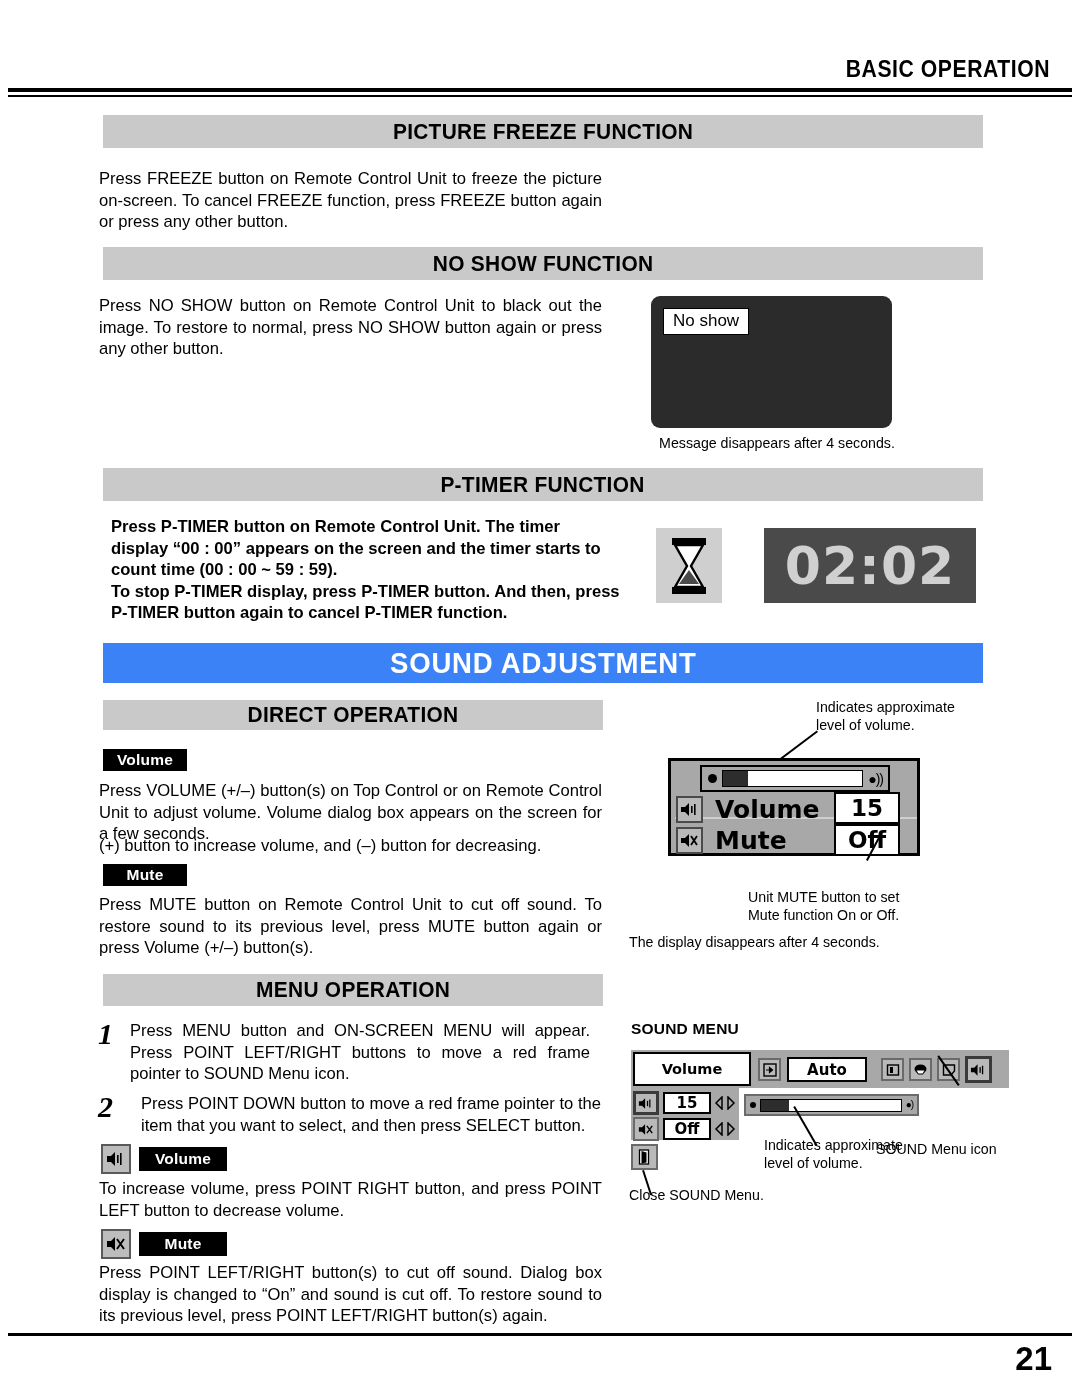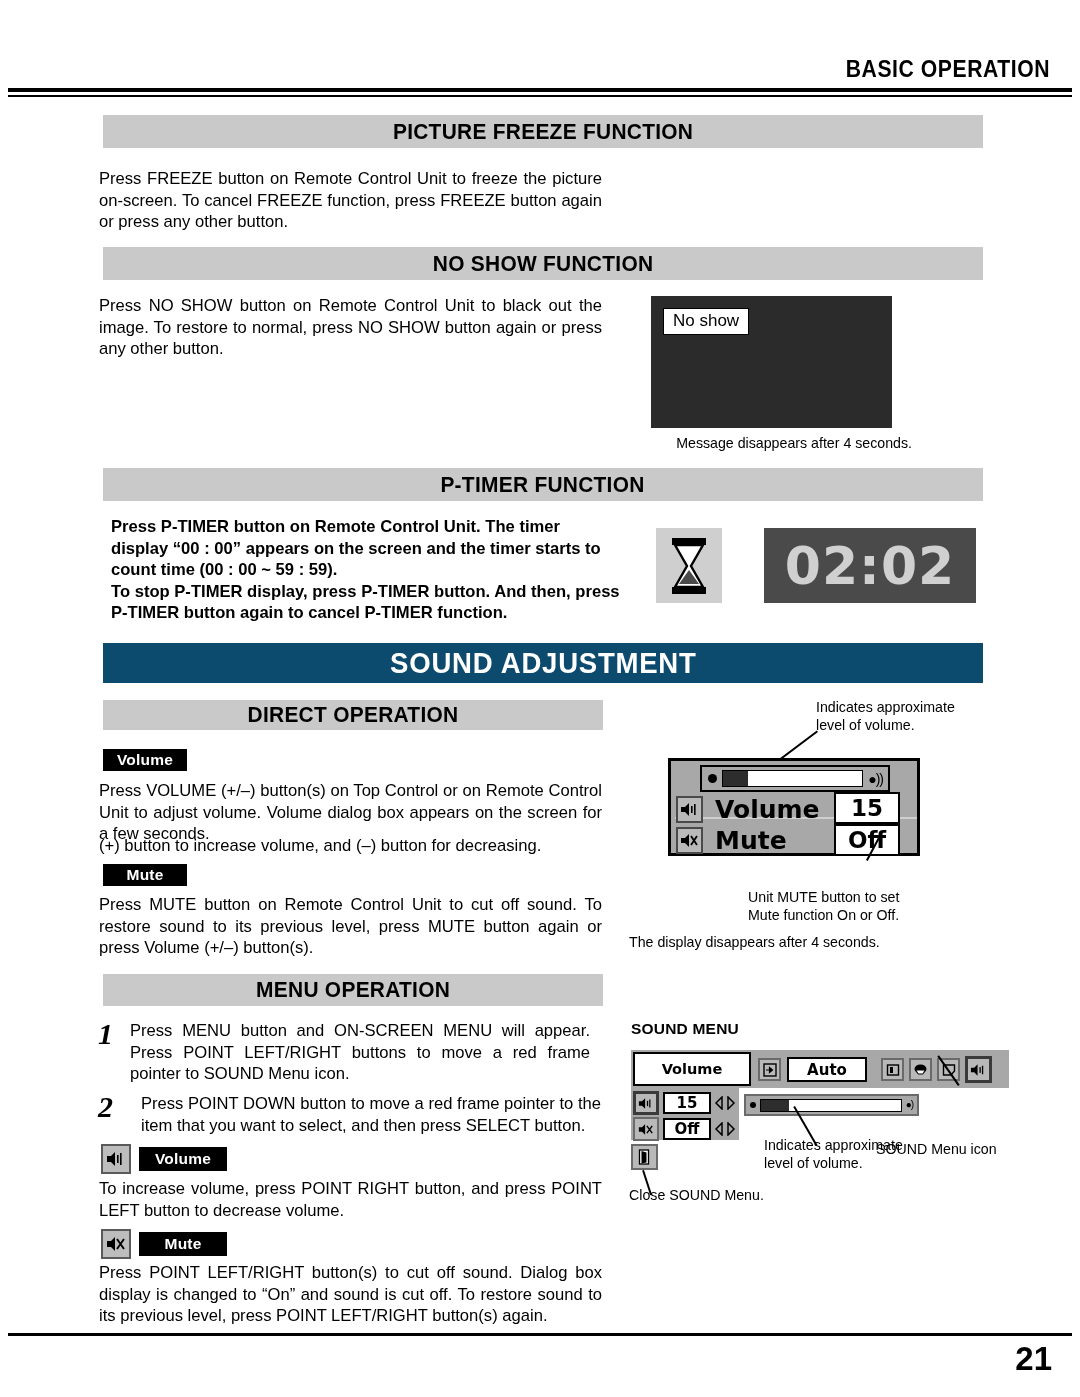--- a/index.html
+++ b/index.html
@@ -55,21 +55,21 @@
     justify-content: center;
   }
   .bar span {
     font-size: 22px;
     font-weight: bold;
     letter-spacing: 0.3px;
     transform: scaleX(0.95);
   }
   .bar-black {
     position: absolute;
-    background: #0c4a6e;
+    background: #3b82f6;
     display: flex;
     align-items: center;
     justify-content: center;
     text-align: right;
   }
   .bar-black span {
     color: #fff;
     font-size: 29px;
     font-weight: bold;
     letter-spacing: 0.8px;
@@ -359,24 +359,24 @@
 <div class="bar" style="left:103px; top:115px; width:880px; height:33px;">
   <span>PICTURE FREEZE FUNCTION</span>
 </div>
 <div class="para" style="left:99px; top:168px; width:503px;">Press FREEZE button on Remote Control Unit to freeze the picture on-screen.  To cancel FREEZE function, press FREEZE button again or press any other button.</div>
 
 <div class="bar" style="left:103px; top:247px; width:880px; height:33px;">
   <span>NO SHOW FUNCTION</span>
 </div>
 <div class="para" style="left:99px; top:295px; width:503px;">Press NO SHOW button on Remote Control Unit to black out the image.  To restore to normal, press NO SHOW button again or press any other button.</div>
 
-<div class="noshow-screen" style="left:651px; top:296px; width:241px; height:132px;">
+<div class="noshow-screen" style="left:651px; top:296px; width:241px; height:132px;border-radius:9px;">
   <div class="noshow-label" style="left:12px; top:12px;">No show</div>
 </div>
-<div class="cap" style="left:642px; top:434px; width:270px; text-align:right;">Message disappears after 4 seconds.</div>
+<div class="cap" style="left:642px; top:434px; width:270px; text-align:center;">Message disappears after 4 seconds.</div>
 
 <div class="bar" style="left:103px; top:468px; width:880px; height:33px;">
   <span>P-TIMER FUNCTION</span>
 </div>
 <div class="para nojust" style="left:111px; top:516px; width:510px; white-space:pre-line;font-weight:bold;">Press P-TIMER button on Remote Control Unit.  The timer display “00 : 00” appears on the screen and the timer starts to count time (00 : 00 ~ 59 : 59).
 To stop P-TIMER display, press P-TIMER button.  And then, press P-TIMER button again to cancel P-TIMER function.</div>
 
 <div class="ptimer-hourglass" style="left:656px; top:528px; width:66px; height:75px;">
   <svg width="40" height="58" viewBox="0 0 40 58" aria-hidden="true">
     <rect x="3" y="1" width="34" height="7" fill="#000"></rect>

